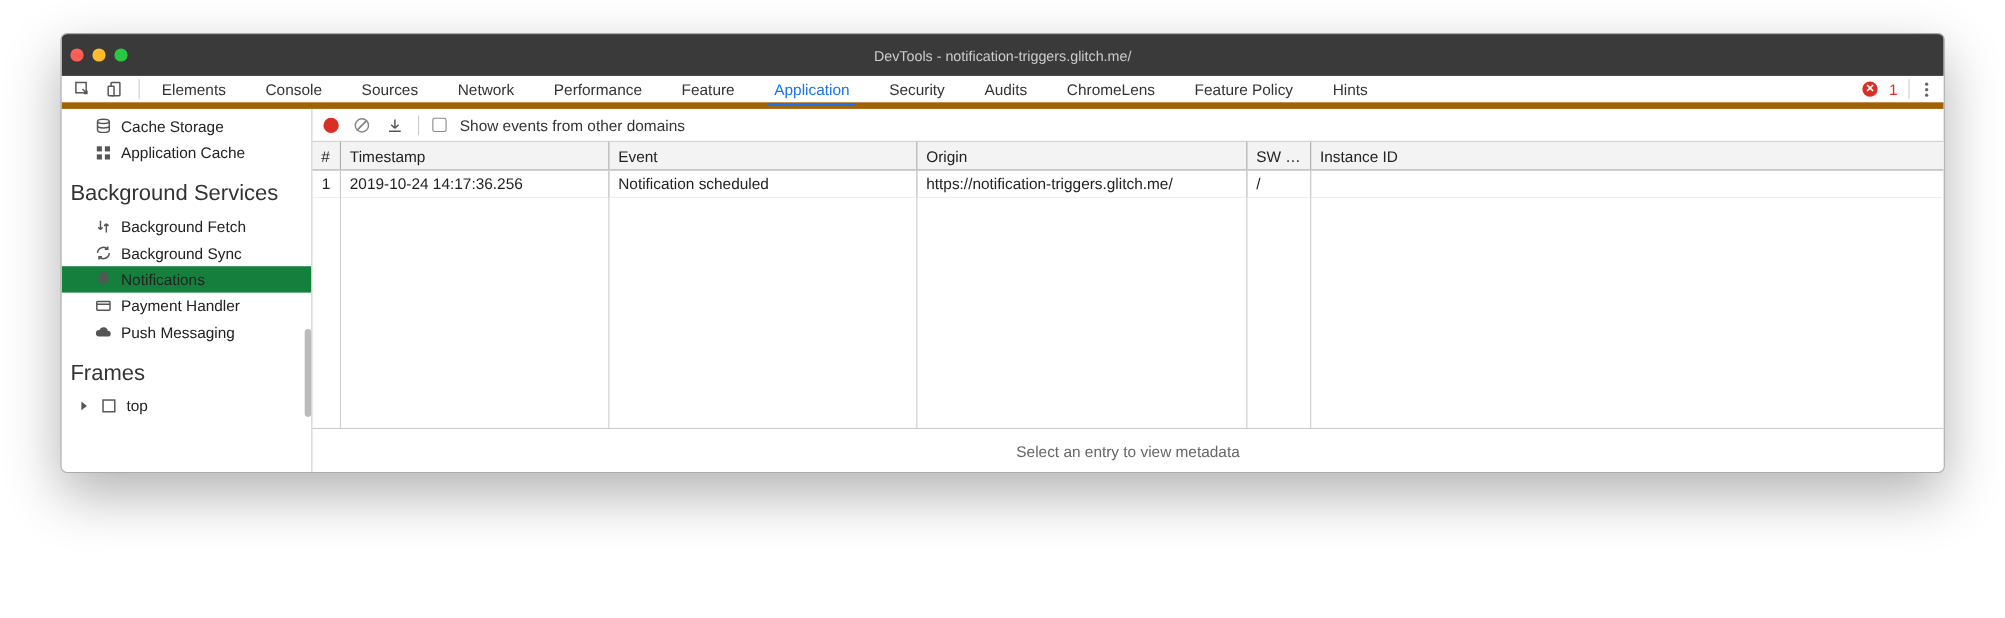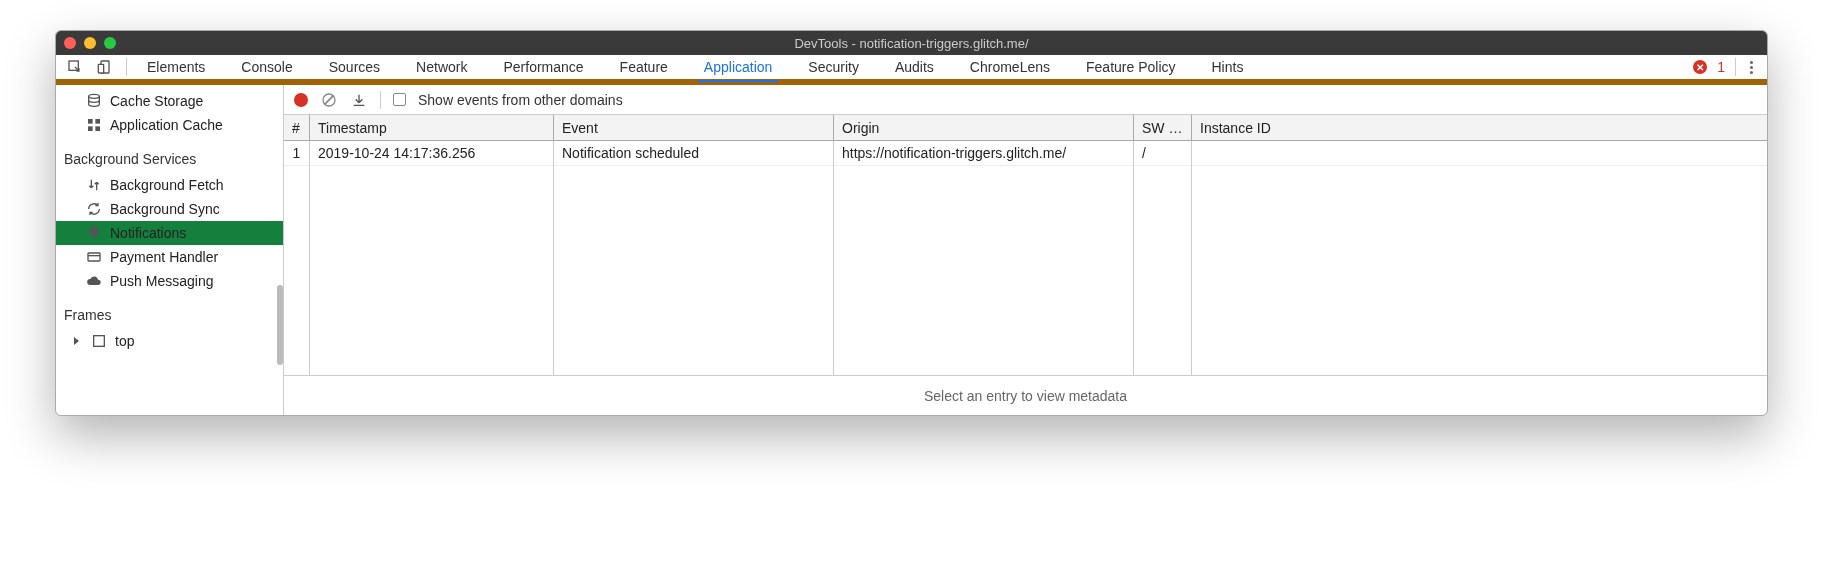--- a/index.html
+++ b/index.html
@@ -1,18 +1,18 @@
 <!DOCTYPE html>
 <html><head>
 <meta charset="utf-8">
 <style>
 * { box-sizing: border-box; margin: 0; padding: 0; font-family: -apple-system, BlinkMacSystemFont, "Segoe UI", Helvetica, Arial, sans-serif; }
 body { background: #fff; width: 1823px; height: 562px; position: relative; }
 .window { position: absolute; top: 30px; left: 55px; right: 55px; background: #fff; border: 1px solid #aaa; border-radius: 6px; overflow: hidden; box-shadow: 0 20px 50px rgba(0,0,0,0.3); }
-.titlebar { background: #3a3a3a; color: #ccc; height: 24px; display: flex; align-items: center; padding: 0 8px; font-size: 13px; position: relative; }
+.titlebar { background: #3a3a3a; color: #ccc; height: 38px; display: flex; align-items: center; padding: 0 8px; font-size: 13px; position: relative; }
 .tl-buttons { display: flex; gap: 8px; }
 .tl-btn { width: 12px; height: 12px; border-radius: 50%; }
 .tl-close { background: #ff5f57; }
 .tl-min { background: #febc2e; }
 .tl-max { background: #28c840; }
 .tl-title { position: absolute; left: 0; right: 0; text-align: center; pointer-events: none; }
 .tabbar { display: flex; align-items: center; height: 30px; border-bottom: 6px solid #a16207; padding: 0 10px; font-size: 14px; color: #333; }
 .tb-left { display: flex; align-items: center; gap: 12px; }
 .tb-tabs { display: flex; align-items: center; gap: 36px; margin-left: 20px; flex: 1; }
 .tb-tab { padding: 6px 0; cursor: pointer; position: relative; color: #333; }
@@ -20,21 +20,21 @@
 .tb-tab.active::after { content: ""; position: absolute; bottom: -1px; left: -6px; right: -6px; height: 2px; background: #1a73e8; }
 .tb-right { display: flex; align-items: center; gap: 10px; margin-left: auto; }
 .err-icon { width:14px; height:14px; border-radius:50%; background:#d93025; color:#fff; font-size:10px; font-weight:bold; display:flex; align-items:center; justify-content:center; }
 .kebab { display:flex; flex-direction:column; gap:2px; padding:4px; cursor:pointer; }
 .kebab span{ width:3px; height:3px; background:#666; border-radius:50%; }
 .divider-v { width:1px; height:18px; background:#ccc; }
 .icon-btn { width:18px; height:18px; display:flex; align-items:center; justify-content:center; color:#555; cursor:pointer; }
 .content { display:flex; height: 330px; }
 .sidebar { width: 228px; border-right: 1px solid #ccc; font-size: 14px; color:#222; overflow:hidden; position:relative; }
 .sb-group { padding: 4px 0; }
-.sb-head { padding: 6px 8px; color:#333; font-size:14px; }
+.sb-head { padding: 6px 8px; color:#333; font-size:20px; }
 .sb-item { display:flex; align-items:center; gap:8px; padding:4px 8px 4px 30px; cursor:pointer; }
 .sb-item.selected { background:#15803d; }
 .sb-item .icon { width:16px; height:16px; display:flex; align-items:center; justify-content:center; color:#555; }
 .sb-scroll { position:absolute; right:0; top:200px; width:6px; height:80px; background:#bbb; border-radius:3px; }
 .main { flex:1; display:flex; flex-direction:column; }
 .toolbar { display:flex; align-items:center; gap:12px; height:30px; padding:0 10px; border-bottom:1px solid #ccc; font-size:14px; color:#333; }
 .rec-dot { width:14px; height:14px; border-radius:50%; background:#d93025; }
 .thead { display:flex; height:26px; border-bottom:1px solid #aaa; background:#f3f3f3; }
 .thead div { border-right:1px solid #aaa; padding:4px 8px; font-size:14px; color:#222; display:flex; align-items:center; }
 .trow { display:flex; border-bottom:1px solid #eee; }

